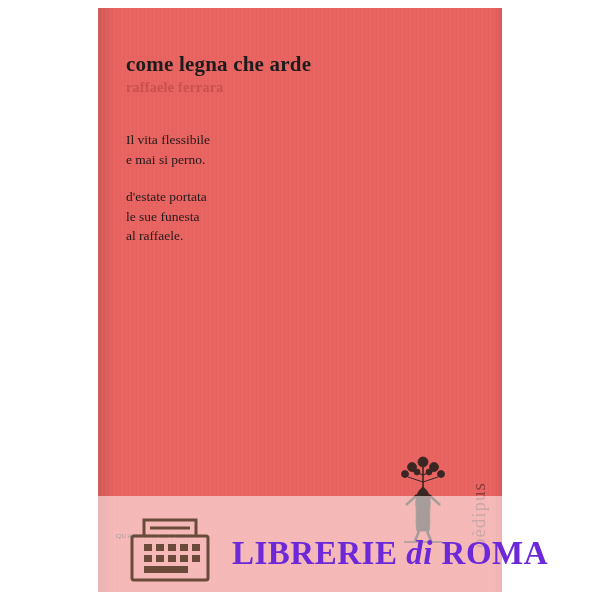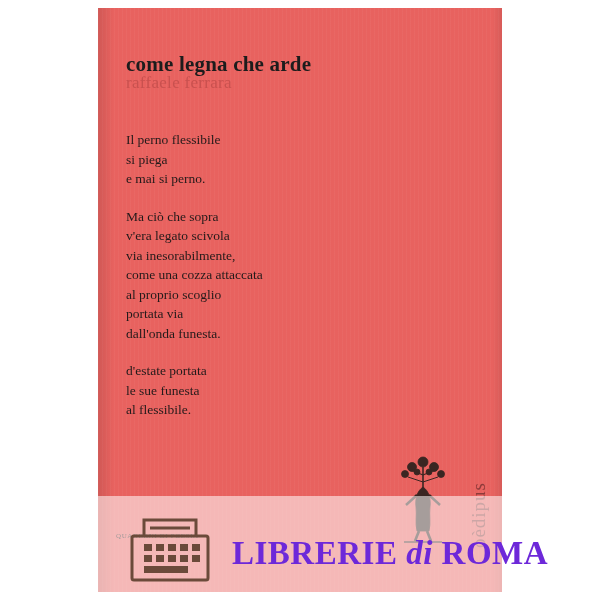--- a/index.html
+++ b/index.html
@@ -70,25 +70,26 @@
     font-size: 21px;
     font-weight: bold;
     color: #1c1c1c;
     letter-spacing: 0.2px;
     font-family: "Liberation Serif", serif;
   }
 
   .book-author {
     position: absolute;
     left: 28px;
-    top: 65px;
-    font-size: 17px;
+    top: 72px;
+    font-size: 14px;
     color: #c9514f;
     letter-spacing: 0.3px;
     font-family: "Liberation Serif", serif;
+    font-weight: bold;
   }
 
   .poem {
     position: absolute;
     left: 28px;
     top: 122px;
     width: 300px;
     color: #231a1a;
     font-size: 13.5px;
     line-height: 19.5px;
@@ -181,37 +182,27 @@
 <div id="page">
 
   <div class="cover">
     <div class="cover-inner">
 
       <div class="book-title">come legna che arde</div>
       <div class="book-author">raffaele ferrara</div>
 
       <div class="poem">
         <div class="stanza">
-          <span class="line">Il perno flessibile</span>
-          <span class="line">si piega</span>
+          <span class="line">Il vita flessibile</span>
           <span class="line">e mai si perno.</span>
-        </div>
-        <div class="stanza">
-          <span class="line">Ma ciò che sopra</span>
-          <span class="line">v'era legato scivola</span>
-          <span class="line">via inesorabilmente,</span>
-          <span class="line">come una cozza attaccata</span>
-          <span class="line">al proprio scoglio</span>
-          <span class="line">portata via</span>
-          <span class="line">dall'onda funesta.</span>
         </div>
         <div class="stanza">
           <span class="line">d'estate portata</span>
           <span class="line">le sue funesta</span>
-          <span class="line">al flessibile.</span>
+          <span class="line">al raffaele.</span>
         </div>
       </div>
 
       <div class="series-mark">QUADERNI DI POESIA</div>
 
       <div class="emblem">
         <svg width="78" height="95" viewBox="0 0 78 95">
           <g fill="#3a2622" stroke="#3a2622" stroke-width="0.8">
 
             <circle cx="39" cy="13" r="5"></circle>

